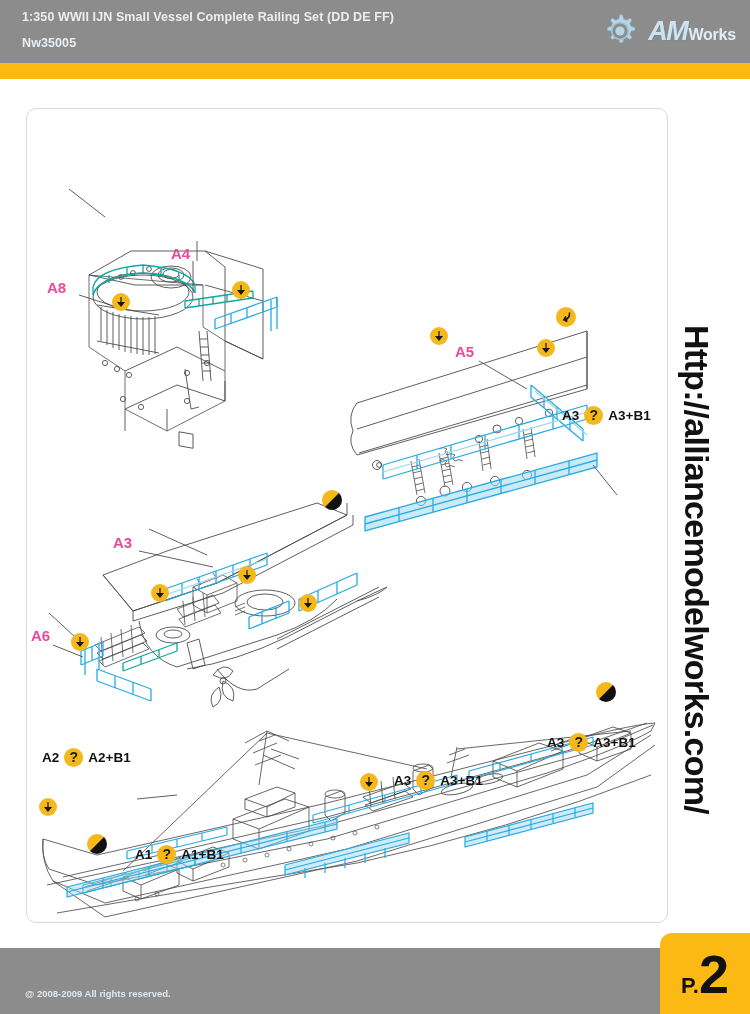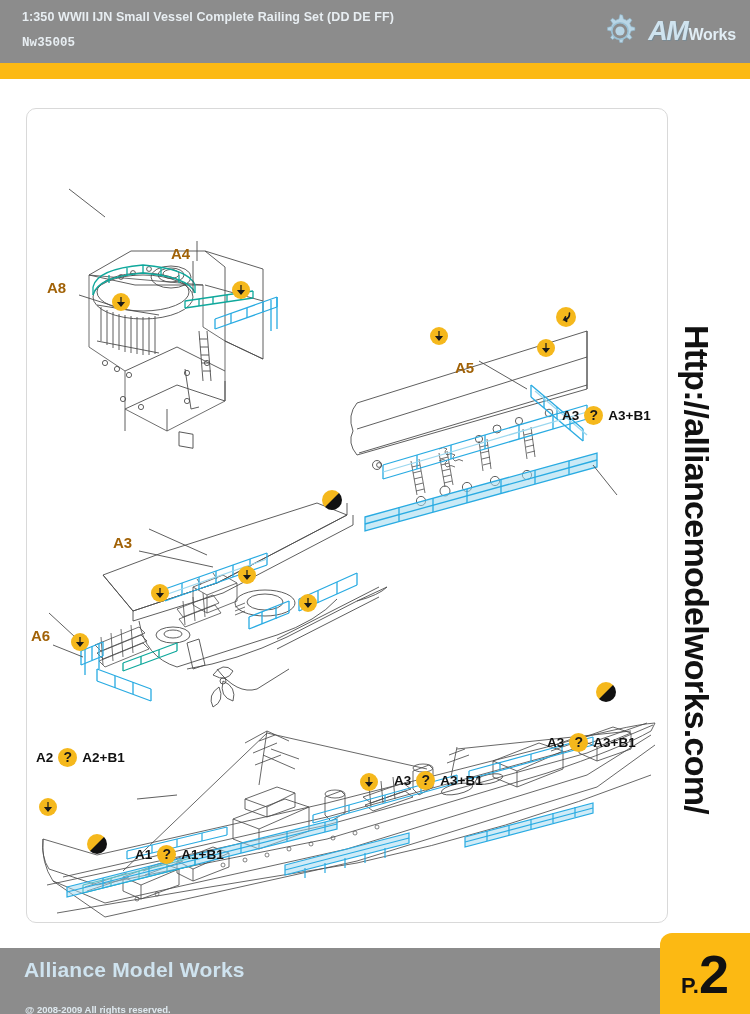--- a/index.html
+++ b/index.html
@@ -17,21 +17,21 @@
     background: #8c8c8c;
   }
   .header-title {
     position: absolute; left: 22px; top: 10px;
     font-size: 12.5px; font-weight: bold; color: #e8eef2;
     letter-spacing: 0.1px; white-space: nowrap;
   }
   .header-sku {
     position: absolute; left: 22px; top: 36px;
     font-size: 12.5px; font-weight: bold; color: #e8eef2;
-    letter-spacing: 0.1px; white-space: nowrap; font-family: Liberation Mono, monospace;
+    letter-spacing: 0.1px; white-space: nowrap;
   }
   .logo-wrap {
     position: absolute; right: 14px; top: 10px;
     display: flex; align-items: center; gap: 7px;
   }
   .logo-gear { width: 42px; height: 42px; display: block; }
   .logo-text { display: flex; align-items: baseline; }
   .logo-am {
     font-size: 27px; font-weight: bold; font-style: italic;
     color: #cfe3ef; letter-spacing: -1.4px;
@@ -69,38 +69,38 @@
     position: absolute; left: 0; top: 948px; width: 750px; height: 66px;
     background: #8c8c8c;
   }
   .footer-brand {
     position: absolute; left: 24px; top: 10px;
     font-size: 21px; font-weight: bold; color: #cfe3ef;
     letter-spacing: 0.2px;
   }
   .footer-copy {
     position: absolute; left: 25px; top: 40px;
-    font-size: 9.5px; font-weight: bold; color: #dfe9ef; margin-top: 16px;
+    font-size: 9.5px; font-weight: bold; color: #dfe9ef;
   }
   .page-badge {
     position: absolute; left: 660px; top: 933px;
     width: 90px; height: 81px;
     background: #fcb913; border-radius: 12px 0 0 0;
     display: flex; align-items: center; justify-content: center;
   }
   .page-badge-txt {
     font-size: 22px; font-weight: bold; color: #111; line-height: 1;
     display: flex; align-items: baseline;
   }
   .page-badge-num { font-size: 54px; font-weight: bold; line-height: 1; }
 
   
   .lbl {
     position: absolute; font-size: 15px; font-weight: bold;
-    color: #a16207; white-space: nowrap; letter-spacing: -0.2px;
+    color: #ec4899; white-space: nowrap; letter-spacing: -0.2px;
   }
   .combo {
     position: absolute; display: flex; align-items: center; gap: 5px;
     font-size: 13.5px; font-weight: bold; color: #111; white-space: nowrap;
   }
   .badge {
     width: 19px; height: 19px; border-radius: 50%;
     background: #f5b81c; display: inline-block; position: relative; flex: none;
   }
   .badge-q {
@@ -434,21 +434,21 @@
         <path d="M170 132 L170 152"></path>
         <path d="M42 80 L78 108"></path>
         <path d="M122 420 L180 446"></path>
         <path d="M22 504 L48 528"></path>
         <path d="M110 690 L150 686"></path>
       </g>
     </svg>
 
     <div class="lbl" style="left:20px; top:170px;">A8</div>
     <div class="lbl" style="left:144px; top:136px;">A4</div>
-    <div class="lbl" style="left:428px; top:234px;margin-top:16px;">A5</div>
+    <div class="lbl" style="left:428px; top:234px;">A5</div>
     <div class="lbl" style="left:86px; top:425px;">A3</div>
     <div class="lbl" style="left:4px; top:518px;text-align:center;">A6</div>
 
     <svg class="canvas" viewBox="0 0 642 815" style="pointer-events:none">
       <g stroke="#4d4d4d" stroke-width="0.9" fill="none">
         <path d="M166 152 L166 184"></path>
         <path d="M52 186 L96 200"></path>
         <path d="M452 252 L500 280"></path>
         <path d="M112 442 L186 458"></path>
         <path d="M26 536 L56 548"></path>
@@ -514,21 +514,21 @@
     </div>
     <div class="badge-half" style="left:60px; top:725px;"></div>
     <div class="badge-half" style="left:569px; top:573px;"></div>
 
     <div class="combo" style="left:535px; top:297px;">
       <span>A3</span>
       <span class="badge badge-q">?</span>
       <span>A3+B1</span>
     </div>
 
-    <div class="combo" style="left:9px; top:639px;">
+    <div class="combo" style="left:15px; top:639px;">
       <span>A2</span>
       <span class="badge badge-q">?</span>
       <span>A2+B1</span>
     </div>
 
     <div class="combo" style="left:108px; top:736px;">
       <span>A1</span>
       <span class="badge badge-q">?</span>
       <span>A1+B1</span>
     </div>
@@ -541,21 +541,20 @@
 
     <div class="combo" style="left:520px; top:624px;">
       <span>A3</span>
       <span class="badge badge-q">?</span>
       <span>A3+B1</span>
     </div>
 
   </div>
 
   <div class="footer">
-    <div class="footer-brand">Alliance Model Works</div>
     <div class="footer-copy">@ 2008-2009 All rights reserved.</div>
   </div>
   <div class="page-badge">
     <div class="page-badge-txt">
       <span>P.</span>
       <span class="page-badge-num">2</span>
     </div>
   </div>
 
 </div>

